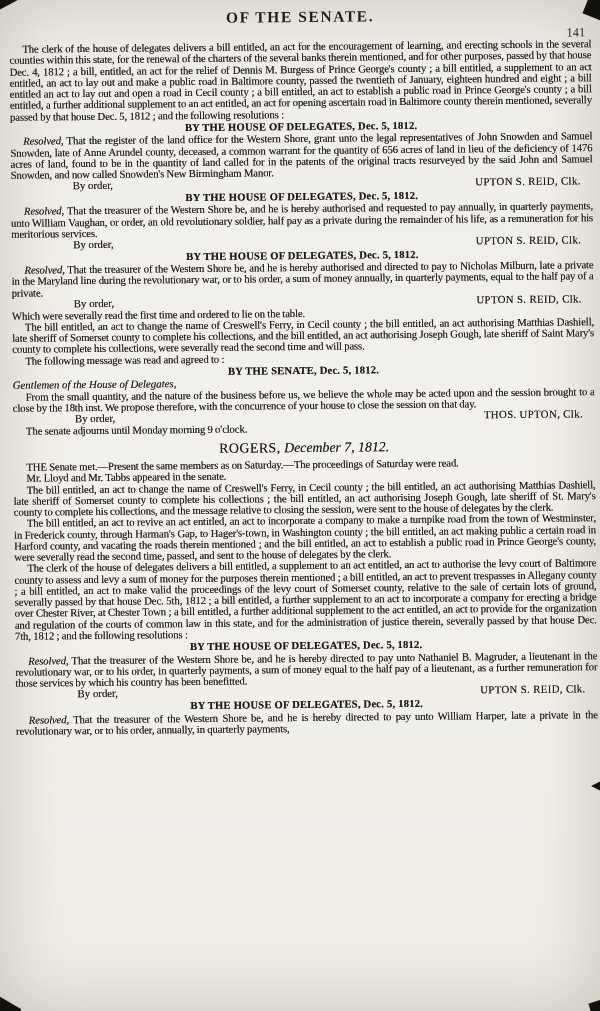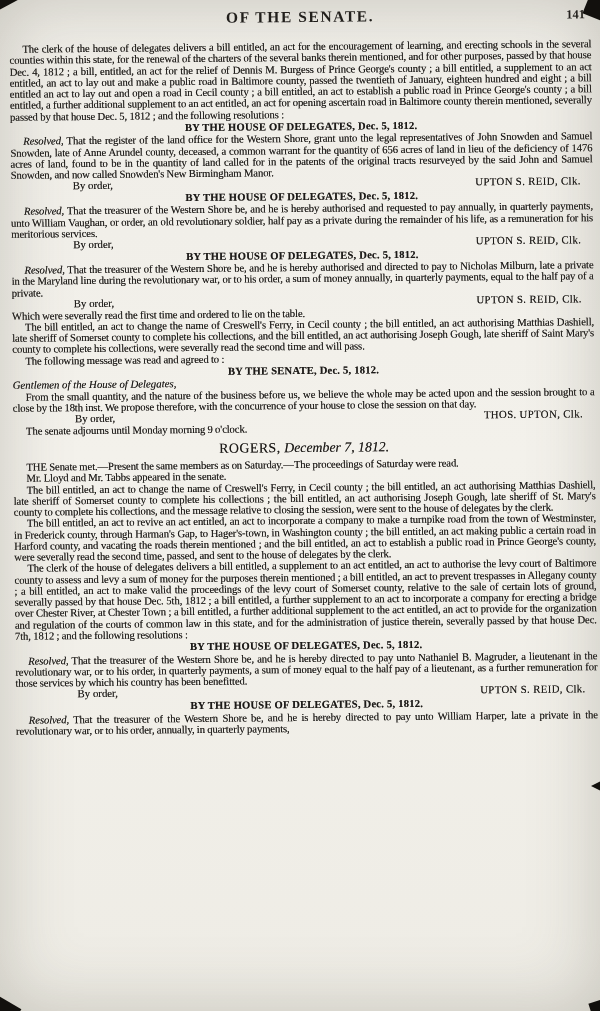--- a/index.html
+++ b/index.html
@@ -19,21 +19,21 @@
   .inner {
     position:absolute; left:9px; right:9px; top:8px;
     transform:rotate(-0.55deg); transform-origin:50% 0;
   }
 
   .header { position:relative; height:26px; margin-bottom:7px; }
   .title {
     position:absolute; left:50%; top:0; transform:translateX(-50%);
     font-size:15.5px; font-weight:bold; letter-spacing:1.6px; white-space:nowrap;
   }
-  .pagenum { position:absolute; right:6px; top:2px; font-size:12.5px; font-weight:bold; }
+  .pagenum { position:absolute; right:6px; top:20px; font-size:12.5px; font-weight:normal; }
 
   .doc { text-shadow:0 0 0.3px rgba(30,28,24,0.65); }
   .doc p {
     font-size:10.7px; line-height:11.25px; text-align:justify;
     text-indent:13px; letter-spacing:-0.12px; word-spacing:-0.2px;
   }
   .doc p.noindent { text-indent:0; }
   .lead-it { font-style:italic; }
 
   .heading {

